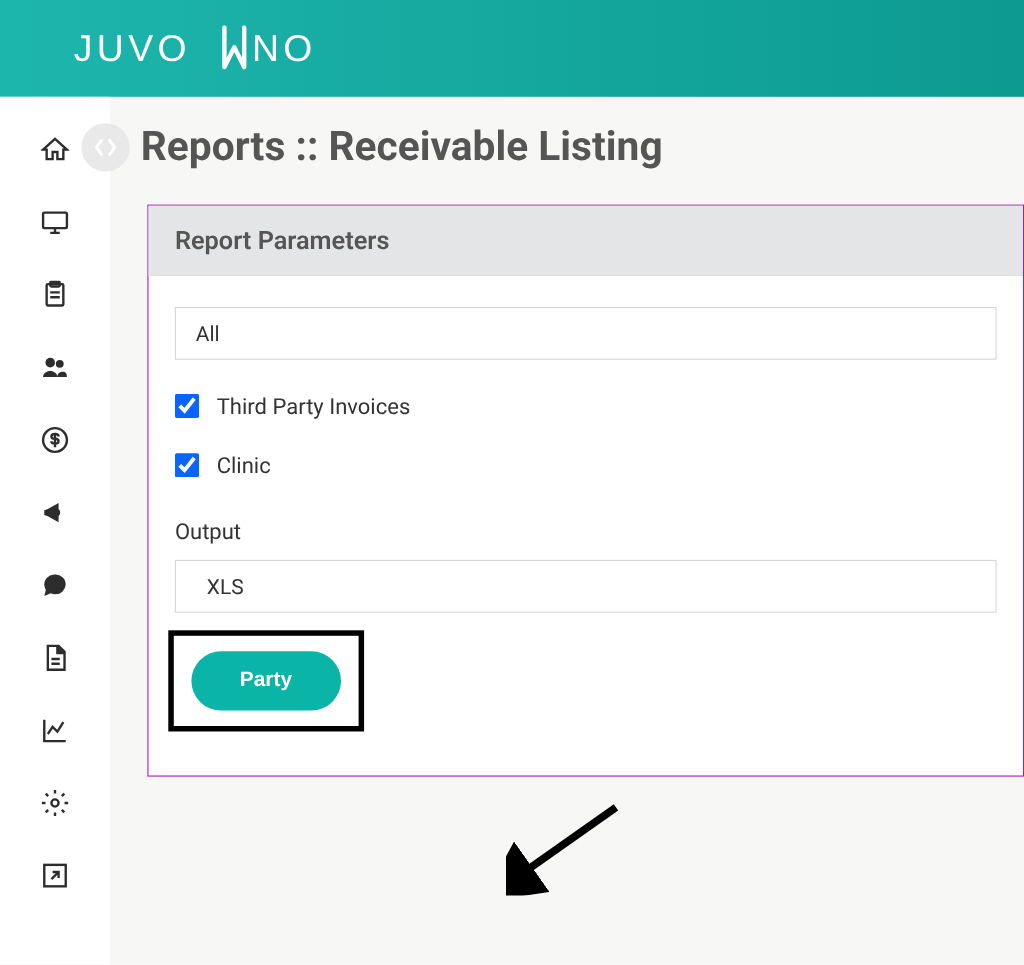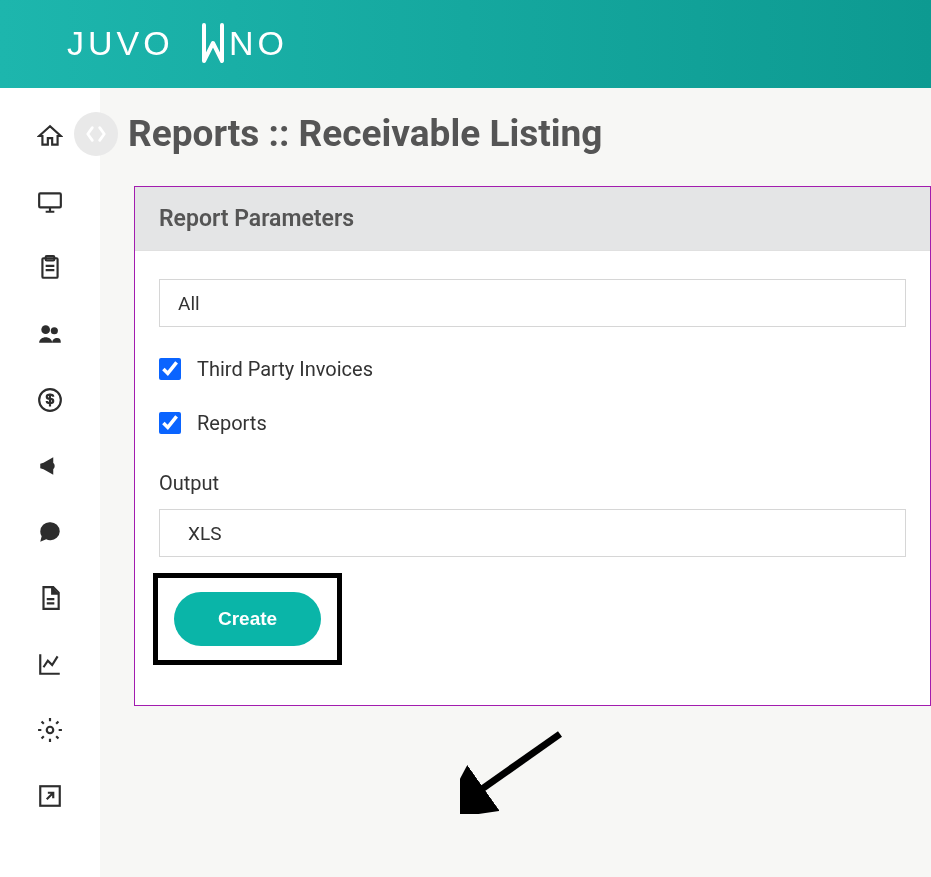--- a/index.html
+++ b/index.html
@@ -240,30 +240,30 @@
         <div class="select-box">
           <span>All</span>
         </div>
 
         <div class="checkbox-row">
           <input type="checkbox" class="chk" checked="" style="">
           <span class="chk-label">Third Party Invoices</span>
         </div>
         <div class="checkbox-row">
           <input type="checkbox" class="chk" checked="" style="">
-          <span class="chk-label">Reports</span>
+          <span class="chk-label">Clinic</span>
         </div>
 
         <div class="output-section">
           <label class="field-label">Output</label>
           <div class="select-box" style="margin-bottom:20px;padding-left:28px;">
             <span>XLS</span>
           </div>
           <div class="create-wrap">
-            <button class="create-btn">Create</button>
+            <button class="create-btn">Party</button>
           </div>
         </div>
       </div>
     </div>
 
     <svg class="arrow-annotation" width="110" height="90" viewBox="0 0 110 90">
       <defs>
         <marker id="arrowhead" markerWidth="8" markerHeight="8" refX="2" refY="4" orient="auto">
           <polygon points="0 0, 8 4, 0 8" fill="black"></polygon>
         </marker>

